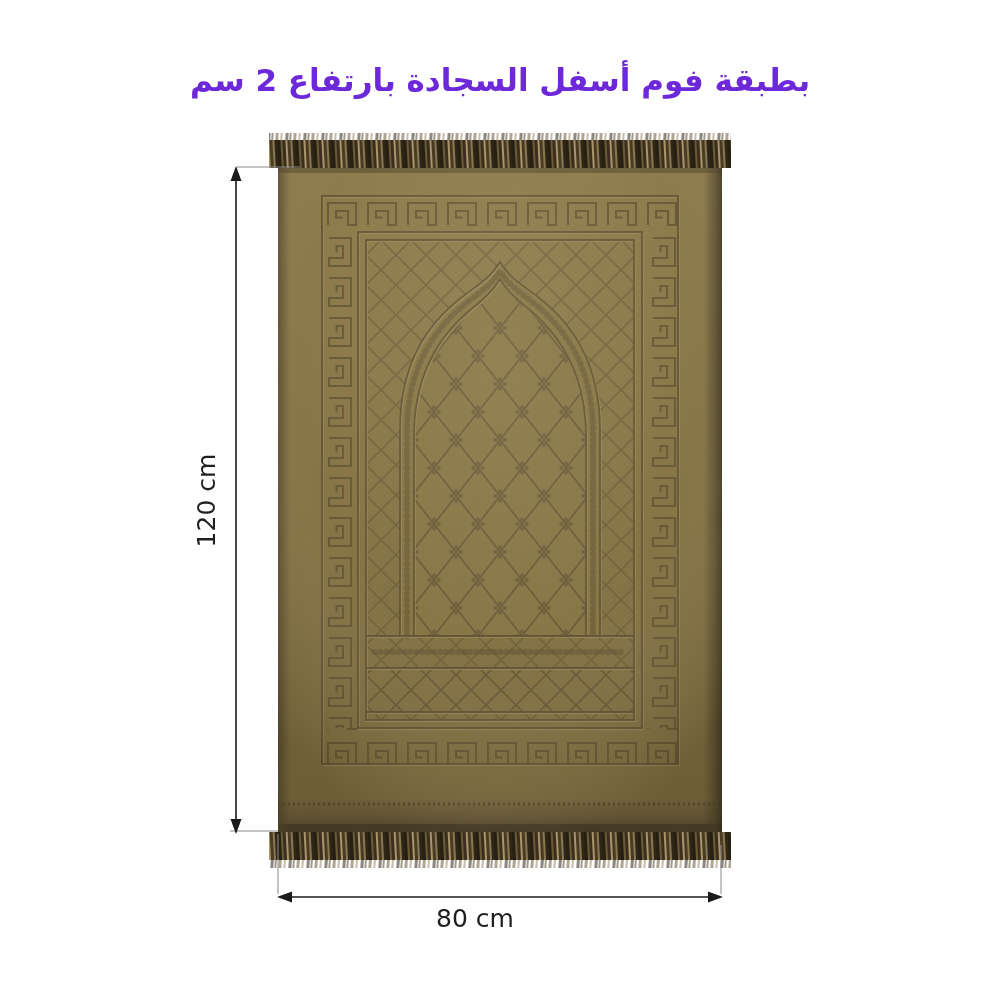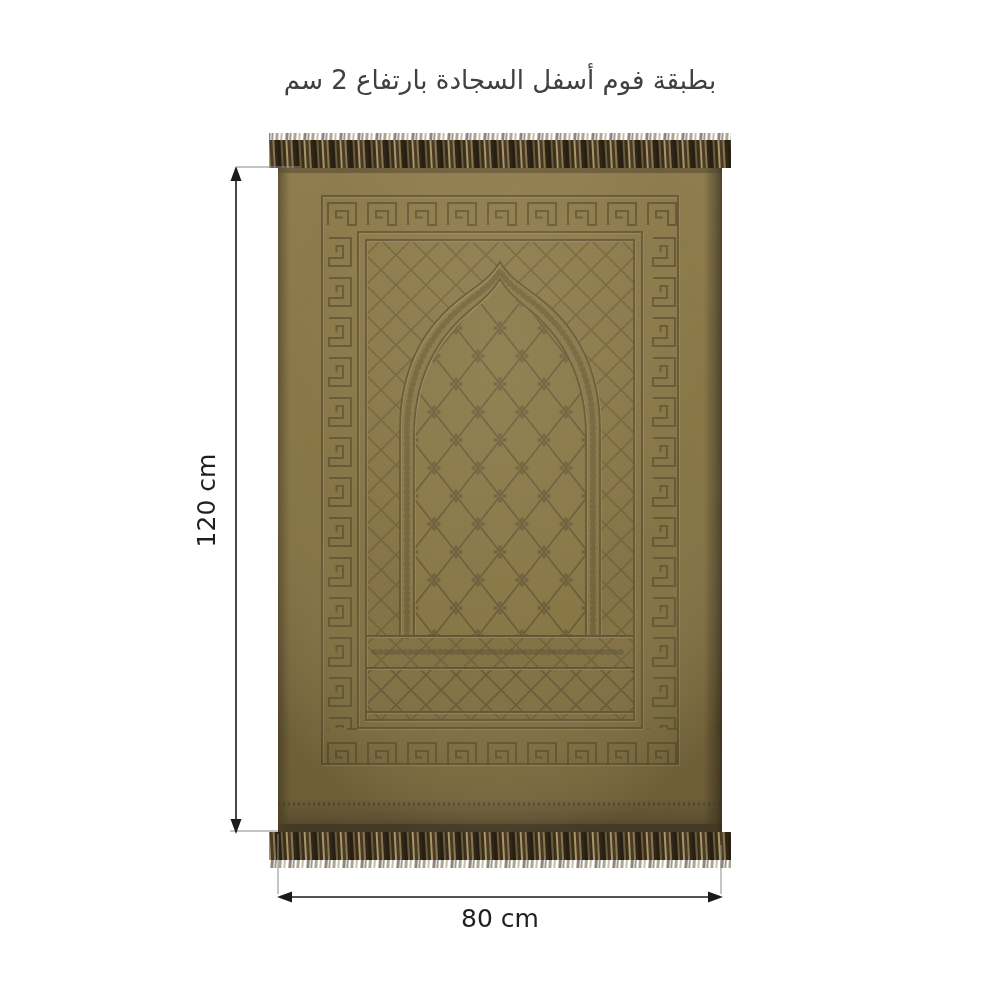--- a/index.html
+++ b/index.html
@@ -1,35 +1,35 @@
 <!DOCTYPE html>
 <html><head>
 <meta charset="utf-8">
 <style>
   html,body{margin:0;padding:0;background:#ffffff;}
   body{width:1000px;height:1000px;position:relative;overflow:hidden;
        font-family:"DejaVu Sans", sans-serif;}
   .canvas{position:absolute;inset:0;}
   .title{
     position:absolute;left:0;right:0;top:58px;height:44px;
-    text-align:center;font-size:26px;font-weight:400;color:#404040;
+    text-align:center;font-size:31px;font-weight:700;color:#6d28d9;
     letter-spacing:0;line-height:44px;direction:rtl;
   }
   .rug-svg{position:absolute;left:0;top:0;}
   .dim-svg{position:absolute;left:0;top:0;}
   .dim-label{
     position:absolute;color:#1f1f1f;font-size:25px;font-weight:500;
     text-align:center;white-space:nowrap;
   }
   .dim-label.height{
     left:146px;top:486px;width:120px;
     transform:rotate(-90deg);transform-origin:center;
   }
   .dim-label.width{
-    left:430px;top:904px;width:140px;
+    left:405px;top:904px;width:140px;
   }
 </style>
 </head>
 <body>
 
 <div class="canvas">
 
   <div class="title" dir="rtl">بطبقة فوم أسفل السجادة بارتفاع 2 سم</div>
 
   <svg class="rug-svg" width="1000" height="1000" viewBox="0 0 1000 1000">

